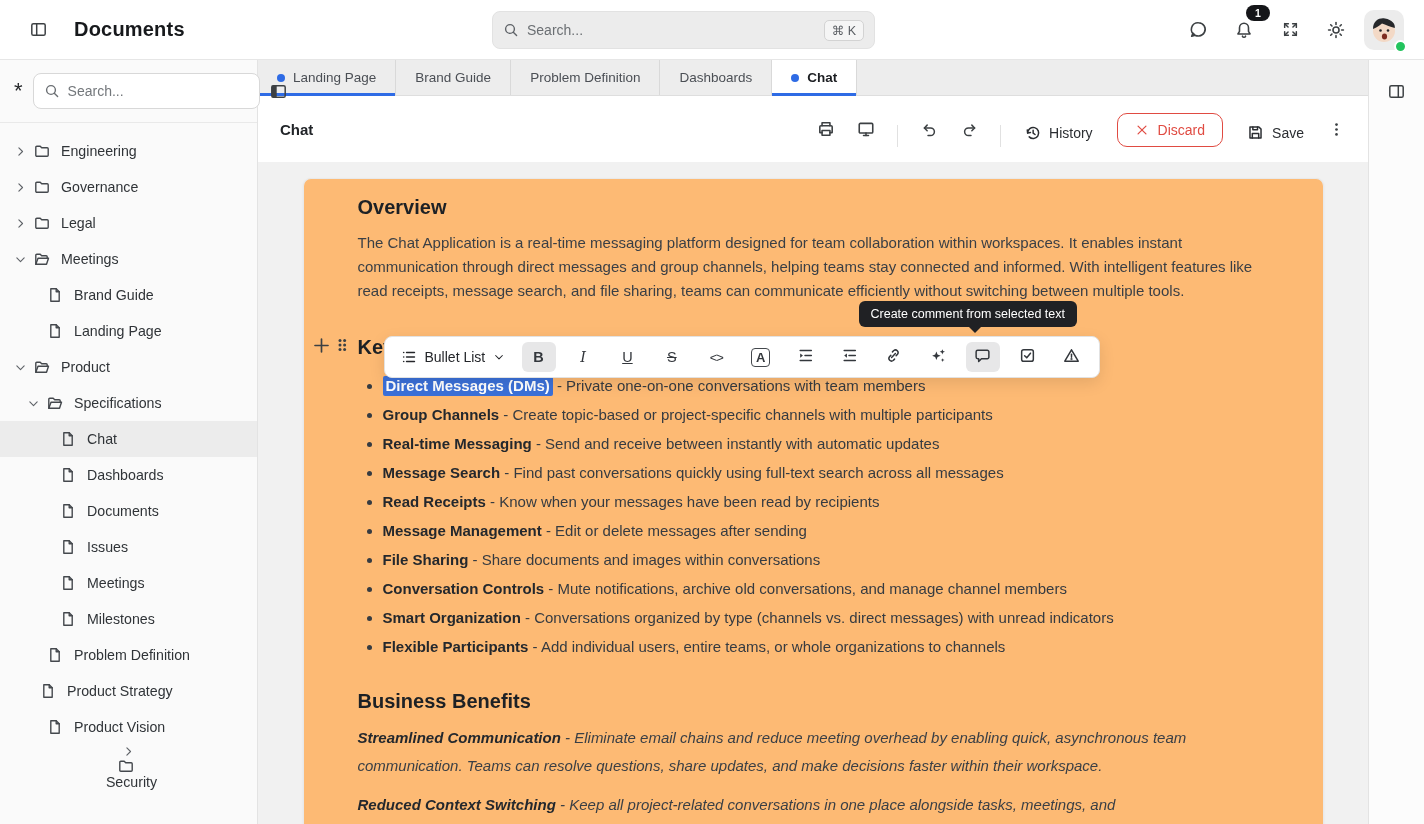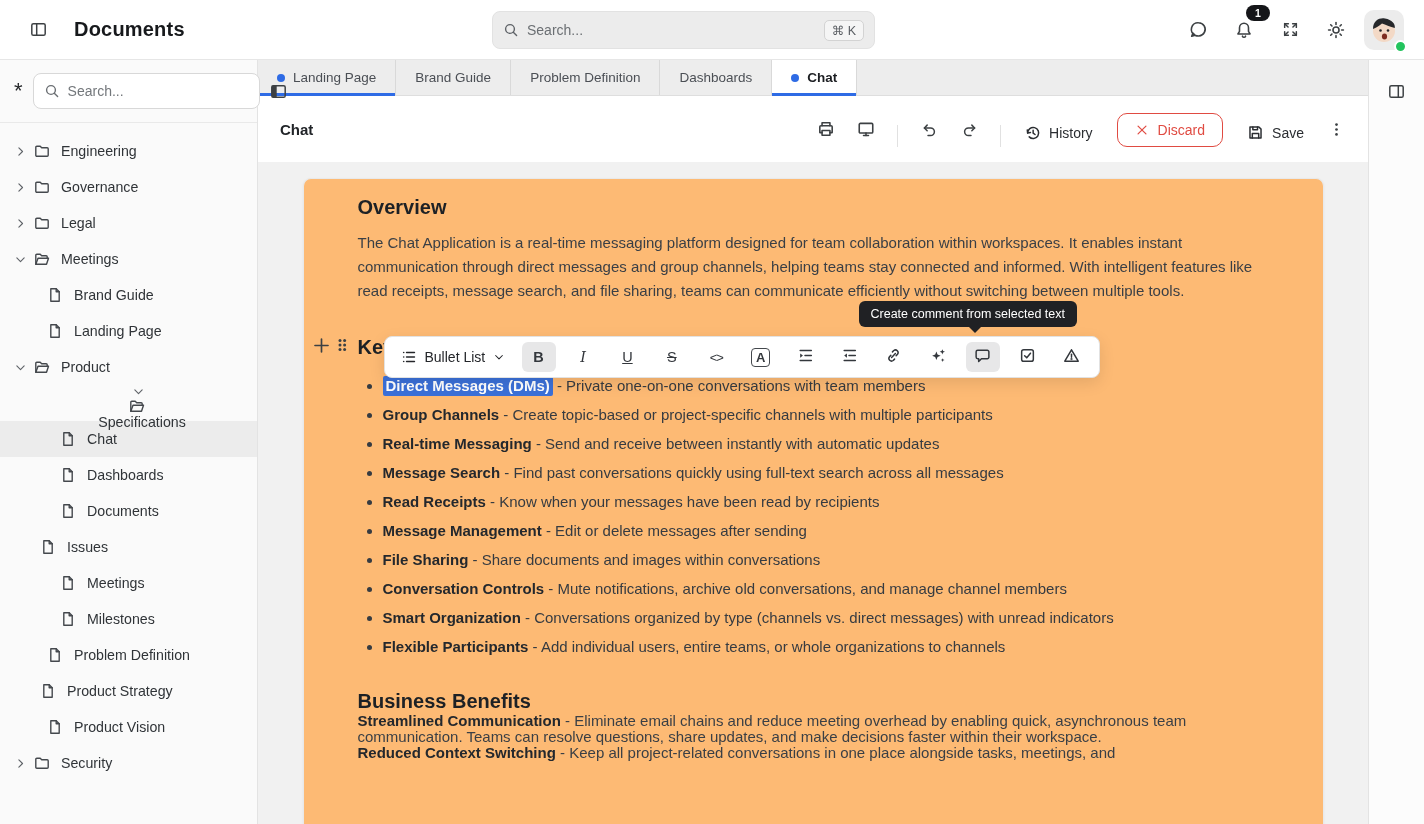--- a/index.html
+++ b/index.html
@@ -80,21 +80,21 @@
   .card h2 { font-size:20px; line-height:24px; font-weight:700; color:#1d2125; }
   .overview-body { line-height:24px; margin-top:12px; color:#3a3f45; }
   .kf-row { position:relative; margin-top:30px; height:28px; display:flex; align-items:center; }
   .block-plus { position:absolute; left:-46px; top:3px; color:#3c4043; cursor:pointer; }
   .block-handle { position:absolute; left:-22px; top:4px; color:#3c4043; cursor:grab; }
   ul.features { margin:10px 0 0; padding-left:25px; }
   li.feature { line-height:29px; color:#363b41; }
   .lead { font-weight:700; color:#24282d; }
   .lead.selected { background:var(--selection); color:#fff; padding:1px 3px 2px; border-radius:2px; }
   .bb-h { margin-top:28px; }
-  p.benefit { line-height:16px; color:#3a3f45; }
+  p.benefit { line-height:28px; margin-top:11px; color:#3a3f45;font-style:italic; }
 
   
   .fmt-toolbar { position:absolute; left:80px; top:157px; width:716px; height:42px; background:#fff;
                  border:1px solid #e2e2e2; border-radius:8px; box-shadow:0 5px 16px rgba(0,0,0,.10);
                  display:flex; align-items:center; justify-content:space-between; padding:0 10px; z-index:5; }
   .block-select { display:flex; align-items:center; gap:8px; padding:0 6px; font-size:14px; color:#24262a;
                   background:transparent; border:none; cursor:pointer; font-family:"Liberation Sans",sans-serif; }
   .fmt-btn { width:34px; height:30px; border:none; background:transparent; border-radius:6px; display:flex;
              align-items:center; justify-content:center; color:#33373c; font-size:14.5px; cursor:pointer;
              font-family:"Liberation Sans",sans-serif; }
@@ -306,21 +306,21 @@
             </svg>
           </span>
           <span class="ticn">
             <svg viewBox="0 0 16 16" fill="none" stroke="currentColor" stroke-width="1.4" stroke-linecap="round" stroke-linejoin="round">
               <path d="M1.8 13.3v-9a1 1 0 0 1 1-1h3.4L7.7 4.8h4.5a1 1 0 0 1 1 1v1.4"></path>
               <path d="M1.8 13.3h10.7l2-6.1H4L1.8 13.3z"></path>
             </svg>
           </span>
           <span>Product</span>
         </div>
-        <div class="treerow" style="padding-left: 27px; flex-direction: column;">
+        <div class="treerow" style="padding-left: 27px;">
           <span class="chev">
             <svg width="12" height="12" viewBox="0 0 16 16" fill="none" stroke="currentColor" stroke-width="1.4" stroke-linecap="round" stroke-linejoin="round">
               <polyline points="3.5,6 8,10.5 12.5,6"></polyline>
             </svg>
           </span>
           <span class="ticn">
             <svg viewBox="0 0 16 16" fill="none" stroke="currentColor" stroke-width="1.4" stroke-linecap="round" stroke-linejoin="round">
               <path d="M1.8 13.3v-9a1 1 0 0 1 1-1h3.4L7.7 4.8h4.5a1 1 0 0 1 1 1v1.4"></path>
               <path d="M1.8 13.3h10.7l2-6.1H4L1.8 13.3z"></path>
             </svg>
@@ -350,81 +350,81 @@
         <div class="treerow" style="padding-left: 40px;">
           <span class="chev"></span>
           <span class="ticn">
             <svg viewBox="0 0 16 16" fill="none" stroke="currentColor" stroke-width="1.4" stroke-linecap="round" stroke-linejoin="round">
               <path d="M3.8 1.8h5.4l3 3v9.4H3.8z"></path>
               <path d="M9.2 1.8v3h3"></path>
             </svg>
           </span>
           <span>Documents</span>
         </div>
+        <div class="treerow" style="padding-left: 40px;">
+          <span class="chev"></span>
+          <span class="ticn">
+            <svg viewBox="0 0 16 16" fill="none" stroke="currentColor" stroke-width="1.4" stroke-linecap="round" stroke-linejoin="round">
+              <path d="M3.8 1.8h5.4l3 3v9.4H3.8z"></path>
+              <path d="M9.2 1.8v3h3"></path>
+            </svg>
+          </span>
+          <span>Issues</span>
+        </div>
+        <div class="treerow" style="padding-left: 40px;">
+          <span class="chev"></span>
+          <span class="ticn">
+            <svg viewBox="0 0 16 16" fill="none" stroke="currentColor" stroke-width="1.4" stroke-linecap="round" stroke-linejoin="round">
+              <path d="M3.8 1.8h5.4l3 3v9.4H3.8z"></path>
+              <path d="M9.2 1.8v3h3"></path>
+            </svg>
+          </span>
+          <span>Meetings</span>
+        </div>
+        <div class="treerow" style="padding-left: 40px;">
+          <span class="chev"></span>
+          <span class="ticn">
+            <svg viewBox="0 0 16 16" fill="none" stroke="currentColor" stroke-width="1.4" stroke-linecap="round" stroke-linejoin="round">
+              <path d="M3.8 1.8h5.4l3 3v9.4H3.8z"></path>
+              <path d="M9.2 1.8v3h3"></path>
+            </svg>
+          </span>
+          <span>Milestones</span>
+        </div>
+        <div class="treerow" style="padding-left: 27px;">
+          <span class="chev"></span>
+          <span class="ticn">
+            <svg viewBox="0 0 16 16" fill="none" stroke="currentColor" stroke-width="1.4" stroke-linecap="round" stroke-linejoin="round">
+              <path d="M3.8 1.8h5.4l3 3v9.4H3.8z"></path>
+              <path d="M9.2 1.8v3h3"></path>
+            </svg>
+          </span>
+          <span>Problem Definition</span>
+        </div>
         <div class="treerow" style="padding-left: 20px;">
           <span class="chev"></span>
           <span class="ticn">
             <svg viewBox="0 0 16 16" fill="none" stroke="currentColor" stroke-width="1.4" stroke-linecap="round" stroke-linejoin="round">
               <path d="M3.8 1.8h5.4l3 3v9.4H3.8z"></path>
               <path d="M9.2 1.8v3h3"></path>
             </svg>
           </span>
-          <span>Issues</span>
-        </div>
-        <div class="treerow" style="padding-left: 40px;">
-          <span class="chev"></span>
-          <span class="ticn">
-            <svg viewBox="0 0 16 16" fill="none" stroke="currentColor" stroke-width="1.4" stroke-linecap="round" stroke-linejoin="round">
-              <path d="M3.8 1.8h5.4l3 3v9.4H3.8z"></path>
-              <path d="M9.2 1.8v3h3"></path>
-            </svg>
-          </span>
-          <span>Meetings</span>
-        </div>
-        <div class="treerow" style="padding-left: 40px;">
-          <span class="chev"></span>
-          <span class="ticn">
-            <svg viewBox="0 0 16 16" fill="none" stroke="currentColor" stroke-width="1.4" stroke-linecap="round" stroke-linejoin="round">
-              <path d="M3.8 1.8h5.4l3 3v9.4H3.8z"></path>
-              <path d="M9.2 1.8v3h3"></path>
-            </svg>
-          </span>
-          <span>Milestones</span>
+          <span>Product Strategy</span>
         </div>
         <div class="treerow" style="padding-left: 27px;">
           <span class="chev"></span>
           <span class="ticn">
             <svg viewBox="0 0 16 16" fill="none" stroke="currentColor" stroke-width="1.4" stroke-linecap="round" stroke-linejoin="round">
               <path d="M3.8 1.8h5.4l3 3v9.4H3.8z"></path>
               <path d="M9.2 1.8v3h3"></path>
             </svg>
           </span>
-          <span>Problem Definition</span>
-        </div>
-        <div class="treerow" style="padding-left: 20px;">
-          <span class="chev"></span>
-          <span class="ticn">
-            <svg viewBox="0 0 16 16" fill="none" stroke="currentColor" stroke-width="1.4" stroke-linecap="round" stroke-linejoin="round">
-              <path d="M3.8 1.8h5.4l3 3v9.4H3.8z"></path>
-              <path d="M9.2 1.8v3h3"></path>
-            </svg>
-          </span>
-          <span>Product Strategy</span>
-        </div>
-        <div class="treerow" style="padding-left: 27px;">
-          <span class="chev"></span>
-          <span class="ticn">
-            <svg viewBox="0 0 16 16" fill="none" stroke="currentColor" stroke-width="1.4" stroke-linecap="round" stroke-linejoin="round">
-              <path d="M3.8 1.8h5.4l3 3v9.4H3.8z"></path>
-              <path d="M9.2 1.8v3h3"></path>
-            </svg>
-          </span>
           <span>Product Vision</span>
         </div>
-        <div class="treerow" style="padding-left: 14px;">
+        <div class="treerow" style="padding-left: 6px; flex-direction: column;">
           <span class="chev">
             <svg viewBox="0 0 16 16" fill="none" stroke="currentColor" stroke-width="1.4" stroke-linecap="round" stroke-linejoin="round">
               <polyline points="6,3.5 10.5,8 6,12.5"></polyline>
             </svg>
           </span>
           <span class="ticn">
             <svg viewBox="0 0 16 16" fill="none" stroke="currentColor" stroke-width="1.4" stroke-linecap="round" stroke-linejoin="round">
               <path d="M1.8 4.2a1 1 0 0 1 1-1h3.4L7.7 4.7h5.5a1 1 0 0 1 1 1v6.6a1 1 0 0 1-1 1H2.8a1 1 0 0 1-1-1z"></path>
             </svg>
           </span>

